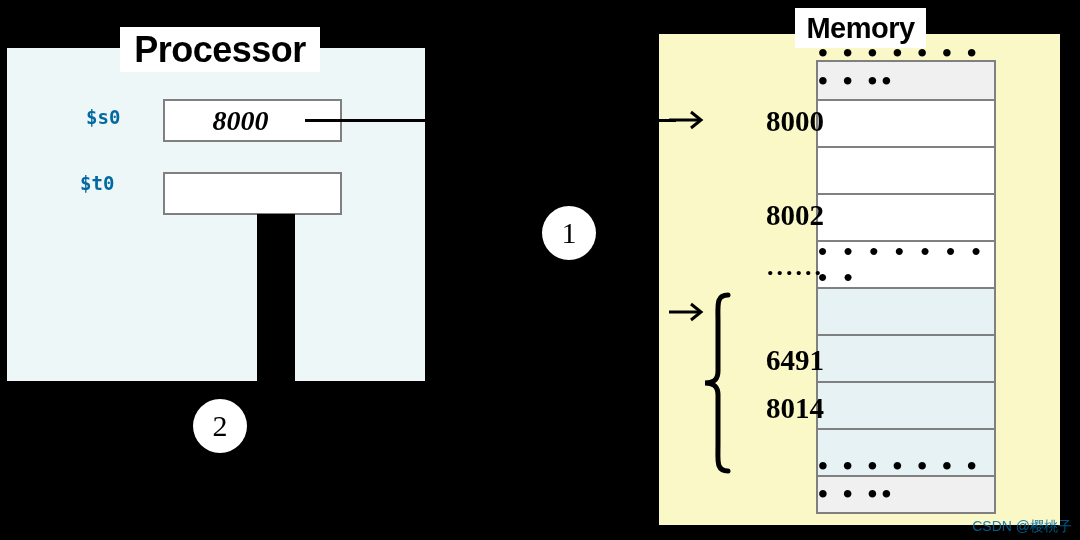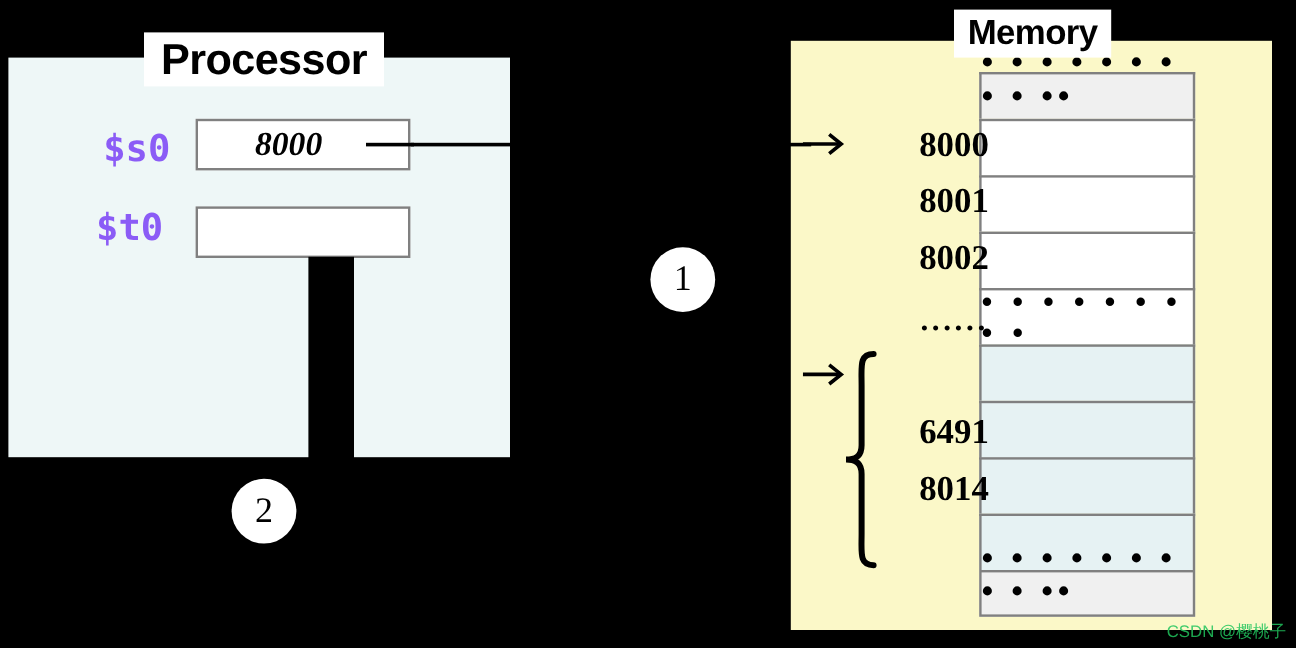--- a/index.html
+++ b/index.html
@@ -37,24 +37,24 @@
     font-weight: bold;
     font-size: 36px;
     line-height: 45px;
     text-align: center;
     letter-spacing: -0.5px;
     z-index: 6;
   }
 
   .reg-label {
     position: absolute;
-    color: #8b5cf6;
+    color: #0369a1;
     font-family: "DejaVu Sans Mono", monospace;
     font-weight: bold;
-    font-size: 31px;
+    font-size: 19px;
     letter-spacing: 0px;
     z-index: 5;
   }
   #reg-label-s0 { left: 86px; top: 106px; }
   #reg-label-t0 { left: 80px; top: 172px; }
 
   .reg-box {
     position: absolute;
     left: 163px;
     width: 179px;
@@ -230,21 +230,21 @@
     z-index: 8;
   }
   #step-1 { left: 542px; top: 206px; }
   #step-2 { left: 193px; top: 399px; }
 
   
   #watermark {
     position: absolute;
     right: 8px;
     bottom: 4px;
-    color: #22c55e;
+    color: #0369a1;
     font-family: "Liberation Sans", sans-serif;
     font-size: 14px;
     opacity: 0.85;
     z-index: 9;
     white-space: nowrap;
   }
 </style>
 </head>
 <body>
 
@@ -301,21 +301,20 @@
     </div>
     <div class="mem-cell blue">
       <span class="cell-dots"></span>
     </div>
     <div class="mem-cell gray last">
       <span class="cell-dots">• • • • • • • • • ••</span>
     </div>
   </div>
 
   <div class="mem-addr" style="top:105px;">8000</div>
-  <div class="mem-addr" style="top:152px;">8001</div>
   <div class="mem-addr" style="top:199px;">8002</div>
   <div class="mem-addr dots" style="top:252px;">......</div>
   <div class="mem-addr" style="top:344px;">6491</div>
   <div class="mem-addr" style="top:392px;">8014</div>
 
   <div class="mem-arrow" style="top:107px;">
     <svg width="36" height="26" viewBox="0 0 36 26">
       <line x1="0" y1="13" x2="30" y2="13" stroke="#000" stroke-width="3"></line>
       <polyline points="22,5 32,13 22,21" fill="none" stroke="#000" stroke-width="3"></polyline>
     </svg>

